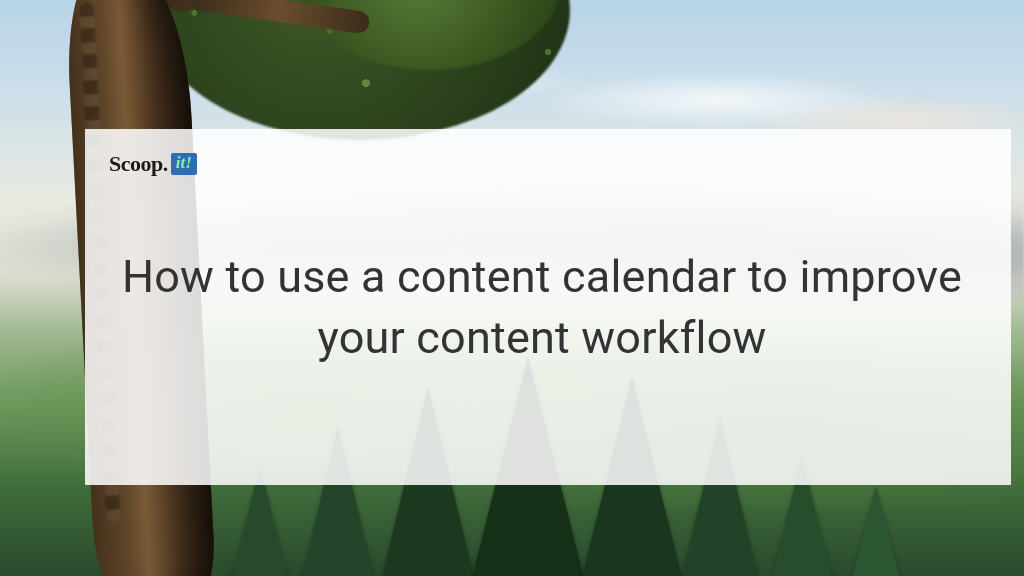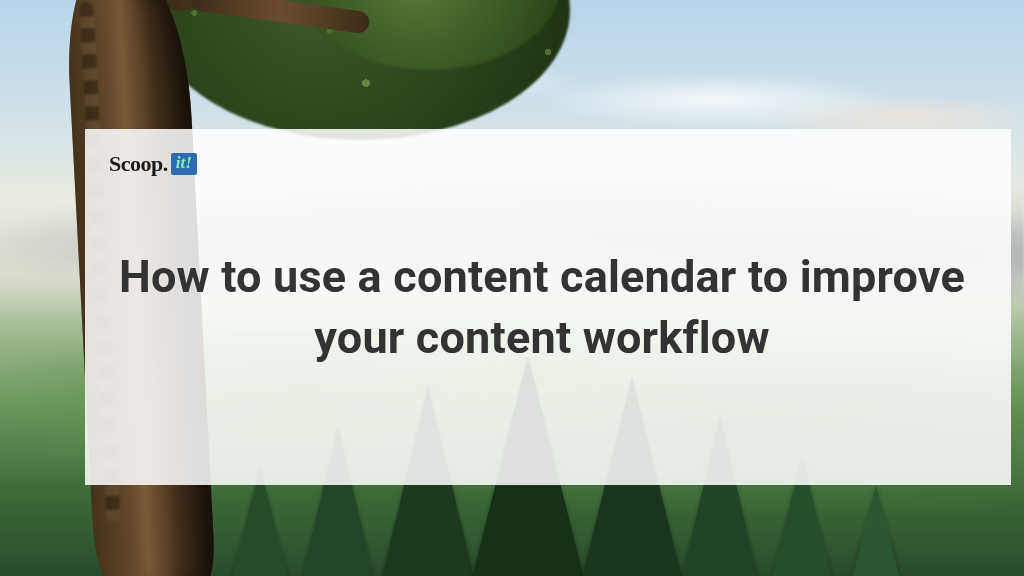--- a/index.html
+++ b/index.html
@@ -168,21 +168,21 @@
     width: 26px;
     height: 22px;
     border-radius: 2px;
     padding-bottom: 2px;
   }
   .headline {
     position: absolute;
     left: 0; right: 12px;
     top: 118px;
     text-align: center;
-    font-weight: 700;
+    font-weight: 400;
     font-size: 45px;
     line-height: 1.35;
     color: #333;
     letter-spacing: 0.2px;
     padding: 0 30px;
   }
 </style>
 </head>
 <body>
 

